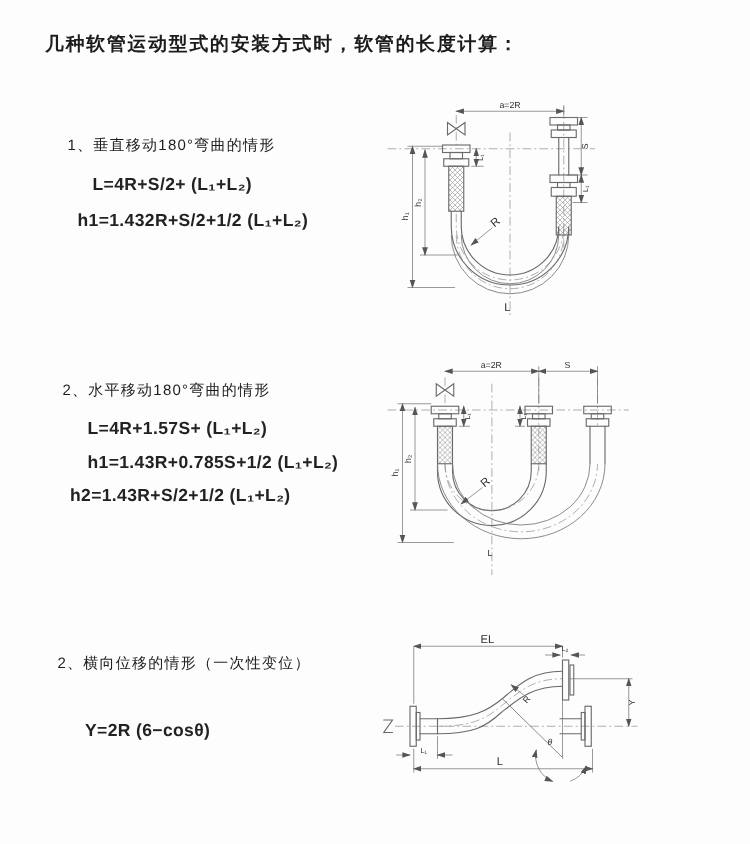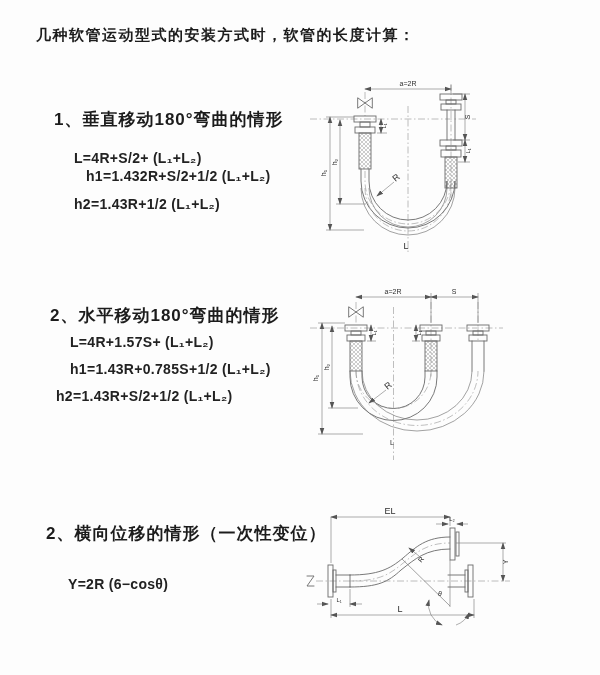--- a/index.html
+++ b/index.html
@@ -2,21 +2,21 @@
 <html><head>
 <meta charset="utf-8">
 <style>
   html,body{margin:0;padding:0;}
   .page{
     position:relative;width:600px;height:675px;background:#fdfdfd;overflow:hidden;
     font-family:"Liberation Sans","DejaVu Sans",sans-serif;color:#1c1c1c;
   }
   .abs{position:absolute;white-space:nowrap;}
   .title{left:36px;top:26px;font-size:15px;font-weight:700;letter-spacing:1.5px;}
-  .sec-heading{font-size:17px;font-weight:700;letter-spacing:1px;text-align:right;}
+  .sec-heading{font-size:12px;font-weight:400;letter-spacing:1px;text-align:right;}
   .formula{font-size:14px;font-weight:600;letter-spacing:.3px;color:#222;}
   
   svg{position:absolute;overflow:visible;}
   .ln{stroke:#6a6a6a;stroke-width:.9;fill:none;stroke-linecap:round;}
   .thin{stroke:#7a7a7a;stroke-width:.7;fill:none;}
   .cl{stroke:#8a8a8a;stroke-width:.55;fill:none;stroke-dasharray:7 2.5 1.5 2.5;}
   .dim{stroke:#777;stroke-width:.6;fill:none;}
   .braid{fill:url(#braid);stroke:#6a6a6a;stroke-width:.9;}
   text{fill:#2e2e2e;font-size:7px;font-family:"Liberation Sans","DejaVu Sans",sans-serif;}
   .big{font-size:9px;}
@@ -34,23 +34,22 @@
       </pattern>
       <marker id="arr" viewBox="0 0 8 8" markerWidth="7" markerHeight="7" refX="7" refY="4" orient="auto-start-reverse" markerUnits="userSpaceOnUse">
         <path d="M0,1.4 L8,4 L0,6.6 Z" fill="#555"></path>
       </marker>
     </defs>
   </svg>
 
   <div class="abs title">几种软管运动型式的安装方式时，软管的长度计算：</div>
 
   <div class="abs sec-heading" style="left:54px;top:108px">1、垂直移动180°弯曲的情形</div>
-  <div class="abs formula" style="left:74px;top:150px">L=4R+S/2+ (L₁+L₂)</div>
-  <div class="abs formula" style="left:86px;top:168px">h1=1.432R+S/2+1/2 (L₁+L₂)</div>
-  <div class="abs formula" style="left:74px;top:196px">h2=1.43R+1/2 (L₁+L₂)</div>
+  <div class="abs formula" style="left:74px;top:139px">L=4R+S/2+ (L₁+L₂)</div>
+  <div class="abs formula" style="left:62px;top:168px">h1=1.432R+S/2+1/2 (L₁+L₂)</div>
 
   <div class="abs sec-heading" style="left:50px;top:304px">2、水平移动180°弯曲的情形</div>
   <div class="abs formula" style="left:70px;top:334px">L=4R+1.57S+ (L₁+L₂)</div>
   <div class="abs formula" style="left:70px;top:361px">h1=1.43R+0.785S+1/2 (L₁+L₂)</div>
   <div class="abs formula" style="left:56px;top:388px">h2=1.43R+S/2+1/2 (L₁+L₂)</div>
 
   <div class="abs sec-heading" style="left:46px;top:522px">2、横向位移的情形（一次性变位）</div>
   <div class="abs formula" style="left:68px;top:576px">Y=2R (6−cosθ)</div>
 
   <svg style="left:308px;top:76px" width="282" height="182" viewBox="0 0 282 182">

